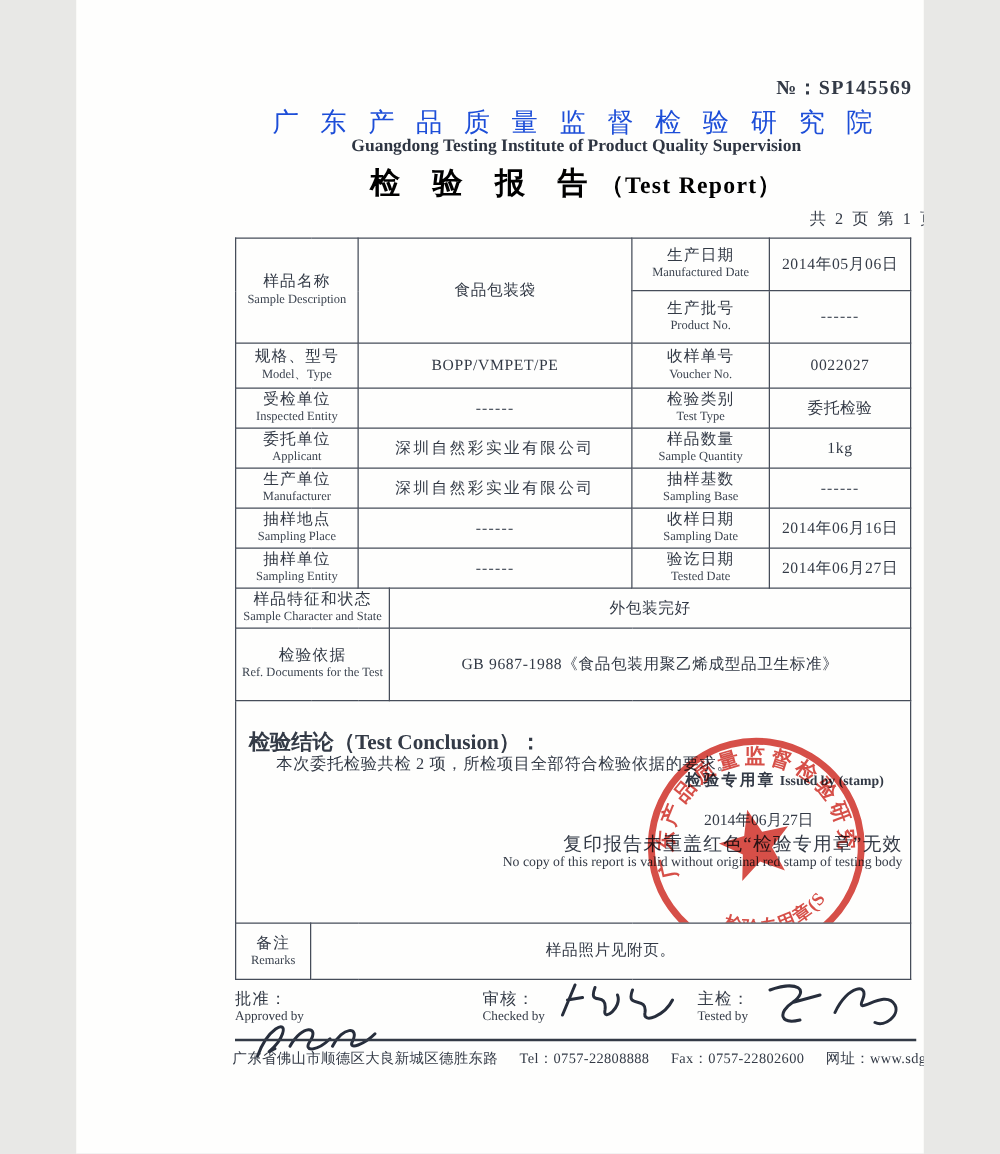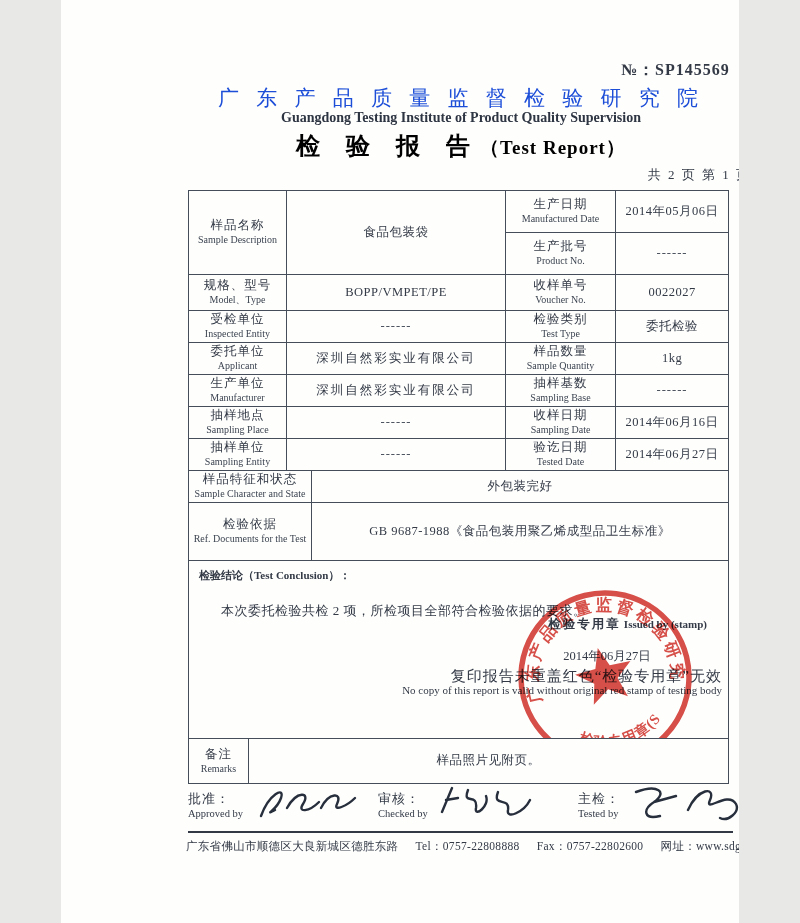--- a/index.html
+++ b/index.html
@@ -28,40 +28,40 @@
     padding:0 3px;vertical-align:middle;text-align:center;
     font-size:12.5px;line-height:1.25;overflow:hidden;
   }
   td .cn{display:block;font-size:12.5px;letter-spacing:1px;}
   td .en{display:block;font-size:10px;color:#3c4450;}
   td.val{font-size:12.5px;letter-spacing:.5px;}
   td.val-left{text-align:left;padding-left:12px;}
   td.dash{font-size:11px;letter-spacing:1px;color:#444b57;}
   
   td.concl{position:relative;text-align:left;vertical-align:top;padding:0;}
-  .concl-head{position:absolute;top:8px;left:10px;font-weight:bold;font-size:11px;}
+  .concl-head{position:absolute;top:22px;left:10px;font-weight:bold;font-size:17px;}
   .concl-body{position:absolute;top:42px;left:32px;font-size:13px;letter-spacing:.5px;}
   .stamp-label{position:absolute;top:56px;left:318px;width:200px;text-align:right;font-weight:bold;}
   .stamp-label .sl-cn{font-size:12.5px;letter-spacing:2px;}
   .stamp-label .sl-en{font-size:11px;}
   .stamp-date{position:absolute;top:88px;left:318px;width:200px;text-align:center;font-size:12.5px;}
   .note-cn{position:absolute;top:106px;right:6px;font-size:15px;letter-spacing:1px;text-align:right;}
   .note-en{position:absolute;top:123px;right:6px;font-size:11px;text-align:left;}
   
   .stamp{
     position:absolute;top:16px;left:316px;width:200px;height:200px;
     transform:rotate(-14deg);opacity:.85;mix-blend-mode:multiply;pointer-events:none;
   }
   
   .sig-row{position:absolute;top:790px;left:127px;width:560px;display:flex;}
   .sig-block{display:flex;align-items:flex-start;}
   .sig-lbl .cn{display:block;font-size:13px;letter-spacing:1px;}
   .sig-lbl .en{display:block;font-size:10.5px;}
   .sig-art{margin-left:4px;margin-top:-8px;}
-  .sb-1{width:190px;} .sb-2{width:180px;} .sb-3{width:170px;margin-left:20px;}
+  .sb-1{width:190px;flex-direction:column;} .sb-2{width:180px;justify-content:center;} .sb-3{width:170px;}
   
   .foot-rule{position:absolute;top:831px;left:127px;width:545px;border-top:2.2px solid #333a46;}
   .footer{position:absolute;top:839px;left:125px;width:560px;font-size:11.5px;letter-spacing:.3px;color:#333a46;white-space:nowrap;}
   .footer span{margin-right:14px;}
 </style>
 </head>
 <body>
 
 <div class="page">
 

